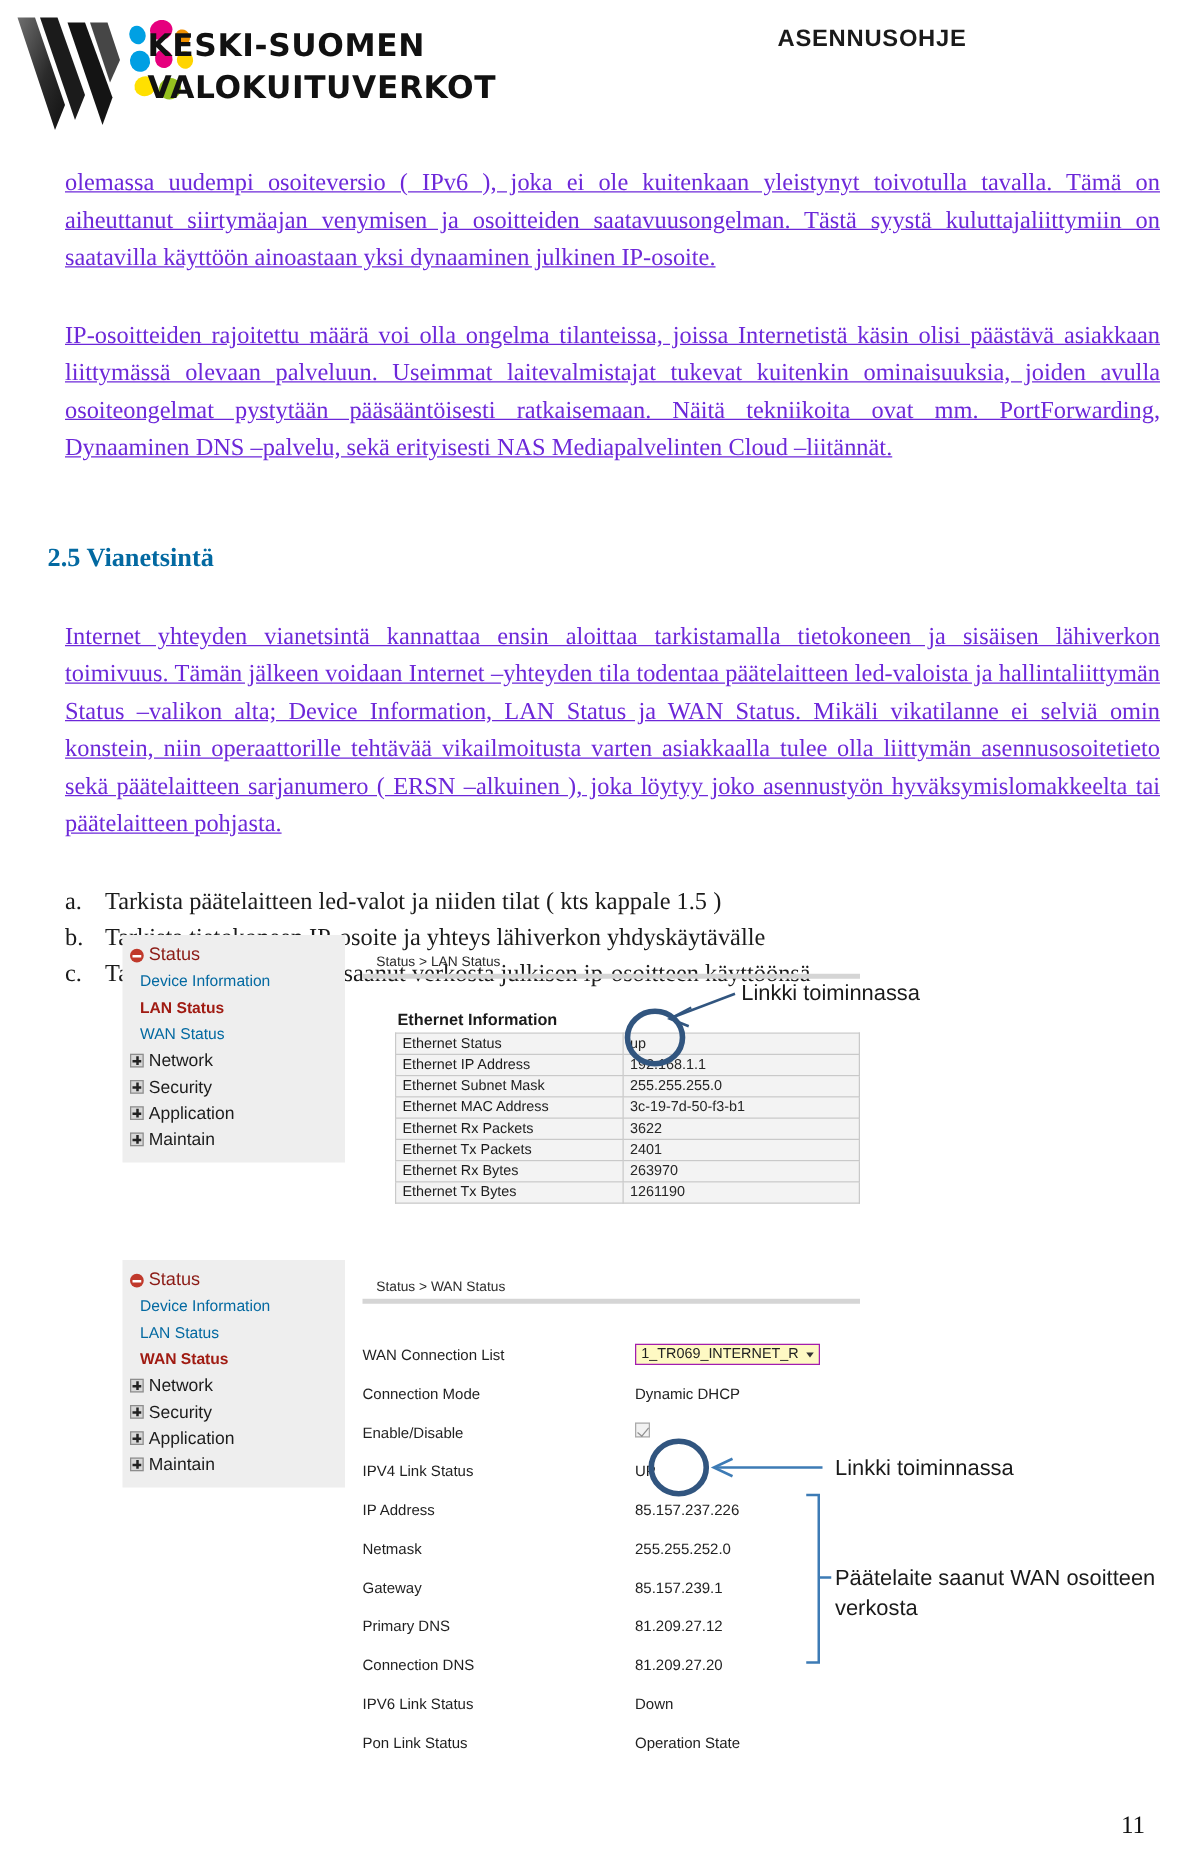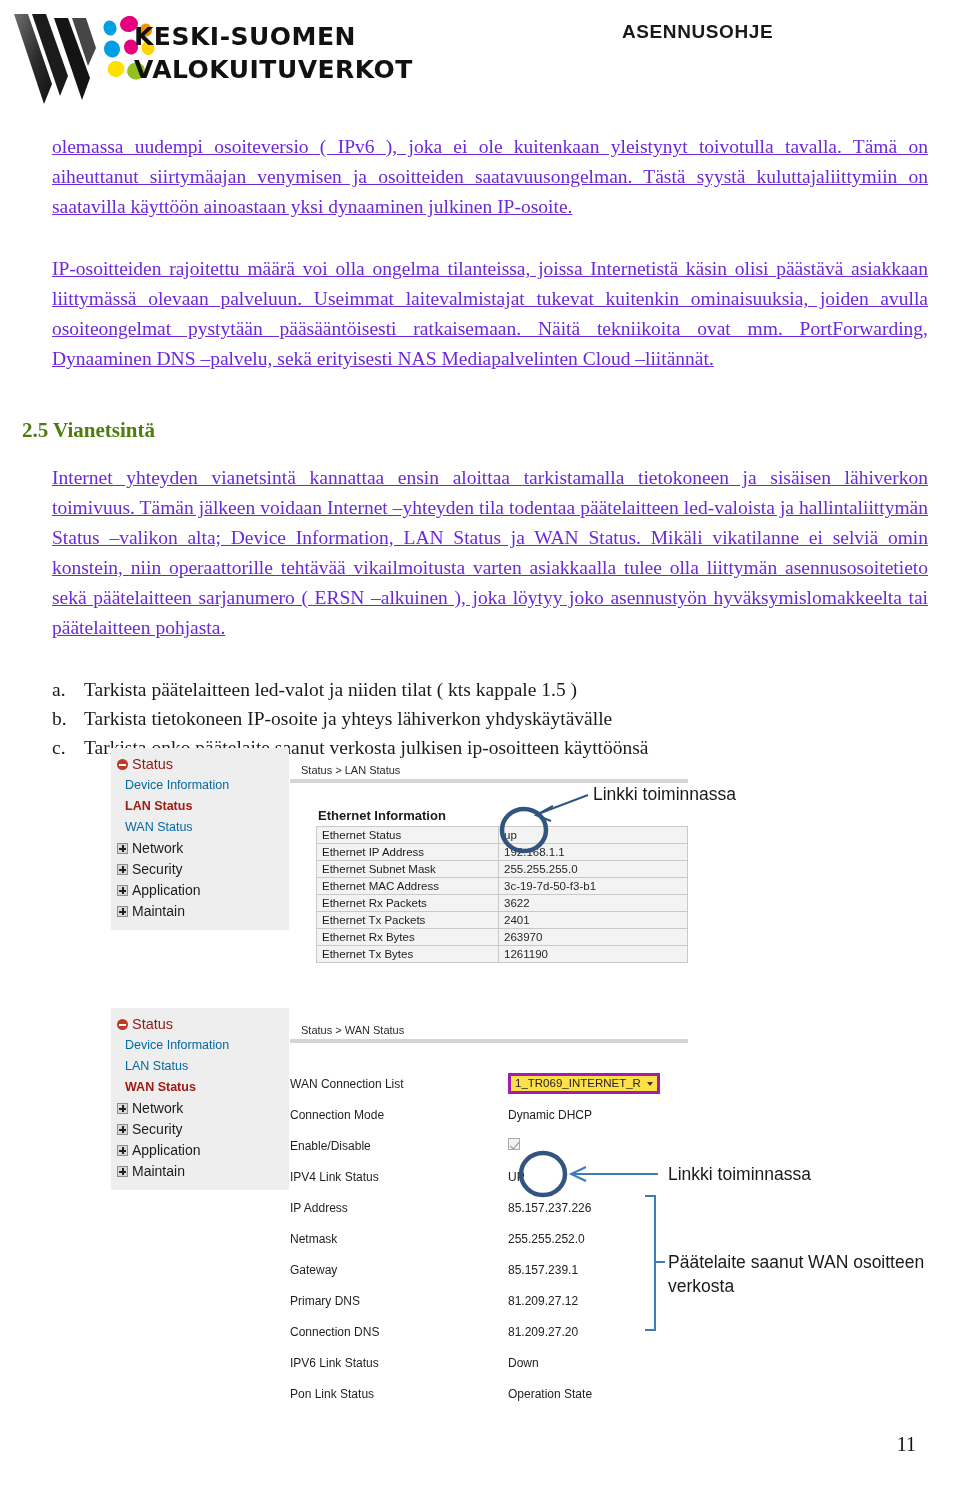--- a/index.html
+++ b/index.html
@@ -41,21 +41,20 @@
   .logo-text {
     position: absolute;
     left: 110px;
     top: 12px;
     font-family: "DejaVu Sans", sans-serif;
     font-weight: 700;
     font-size: 25px;
     letter-spacing: 0.5px;
     line-height: 33px;
     color: #111111;
-    margin-left: 16px;
   }
   .logo-text div { white-space: nowrap; }
   .doc-kind {
     position: absolute;
     left: 622px;
     top: 21px;
     font-family: "Liberation Sans", sans-serif;
     font-weight: 700;
     font-size: 19px;
     letter-spacing: 0.6px;
@@ -78,26 +77,26 @@
     text-align: justify;
     color: #6d28d9;
     text-decoration: underline;
   }
   p.body.indent { padding-left: 52px; }
   .gap-sm { height: 20px; }
   .gap-md { height: 32px; }
   .gap-lg { height: 44px; }
 
   h2.section-heading {
-    margin: 0;
+    margin: 16px;
     padding: 0 0 0 22px;
     font-family: "Liberation Serif", serif;
     font-size: 21px;
     font-weight: 700;
-    color: #4d7c0f;
+    color: #0369a1;
   }
 
   ol.check-list {
     margin: 0;
     padding: 0 0 0 52px;
     list-style: none;
     font-family: "Liberation Serif", serif;
     font-size: 19.5px;
     line-height: 29px;
     color: #1b1b1b;
@@ -128,21 +127,20 @@
     width: 600px;
     height: 400px;
   }
 
   .nav {
     position: absolute;
     left: 0; top: 0;
     width: 178px;
     background: #eeeeee;
     padding: 6px 0 8px 0;
-    margin-left: 13px;
   }
   .nav-item {
     font-size: 12.5px;
     line-height: 21px;
     padding: 0 6px 0 14px;
     white-space: nowrap;
     color: #0369a1;
     display: flex;
     align-items: center;
   }
@@ -252,22 +250,22 @@
   }
   .wan-row {
     display: flex;
     height: 31px;
     align-items: center;
   }
   .wan-row .k { width: 218px; color: #1f1f1f; }
   .wan-row .v { color: #222222; white-space: nowrap; }
   .wan-select {
     display: inline-block;
-    border: 3px solid #a21caf;
-    background: #fde047;
+    border: 1px solid #a21caf;
+    background: #fef9c3;
     padding: 0px 4px;
     font-size: 11.5px;
     line-height: 15px;
     position: relative;
     padding-right: 16px;
     white-space: nowrap;
   }
   .wan-select .caret {
     position: absolute;
     right: 4px; top: 6px;
@@ -308,21 +306,21 @@
   svg.overlay {
     position: absolute;
     left: 0; top: 0;
     width: 960px; height: 1488px;
     pointer-events: none;
   }
 
   .page-number {
     position: absolute;
     right: 44px;
-    bottom: 32px;
+    bottom: 16px;
     font-family: "Liberation Serif", serif;
     font-size: 20px;
     color: #111;
   }
 </style>
 </head>
 <body>
 
 <div class="page-header">
 

